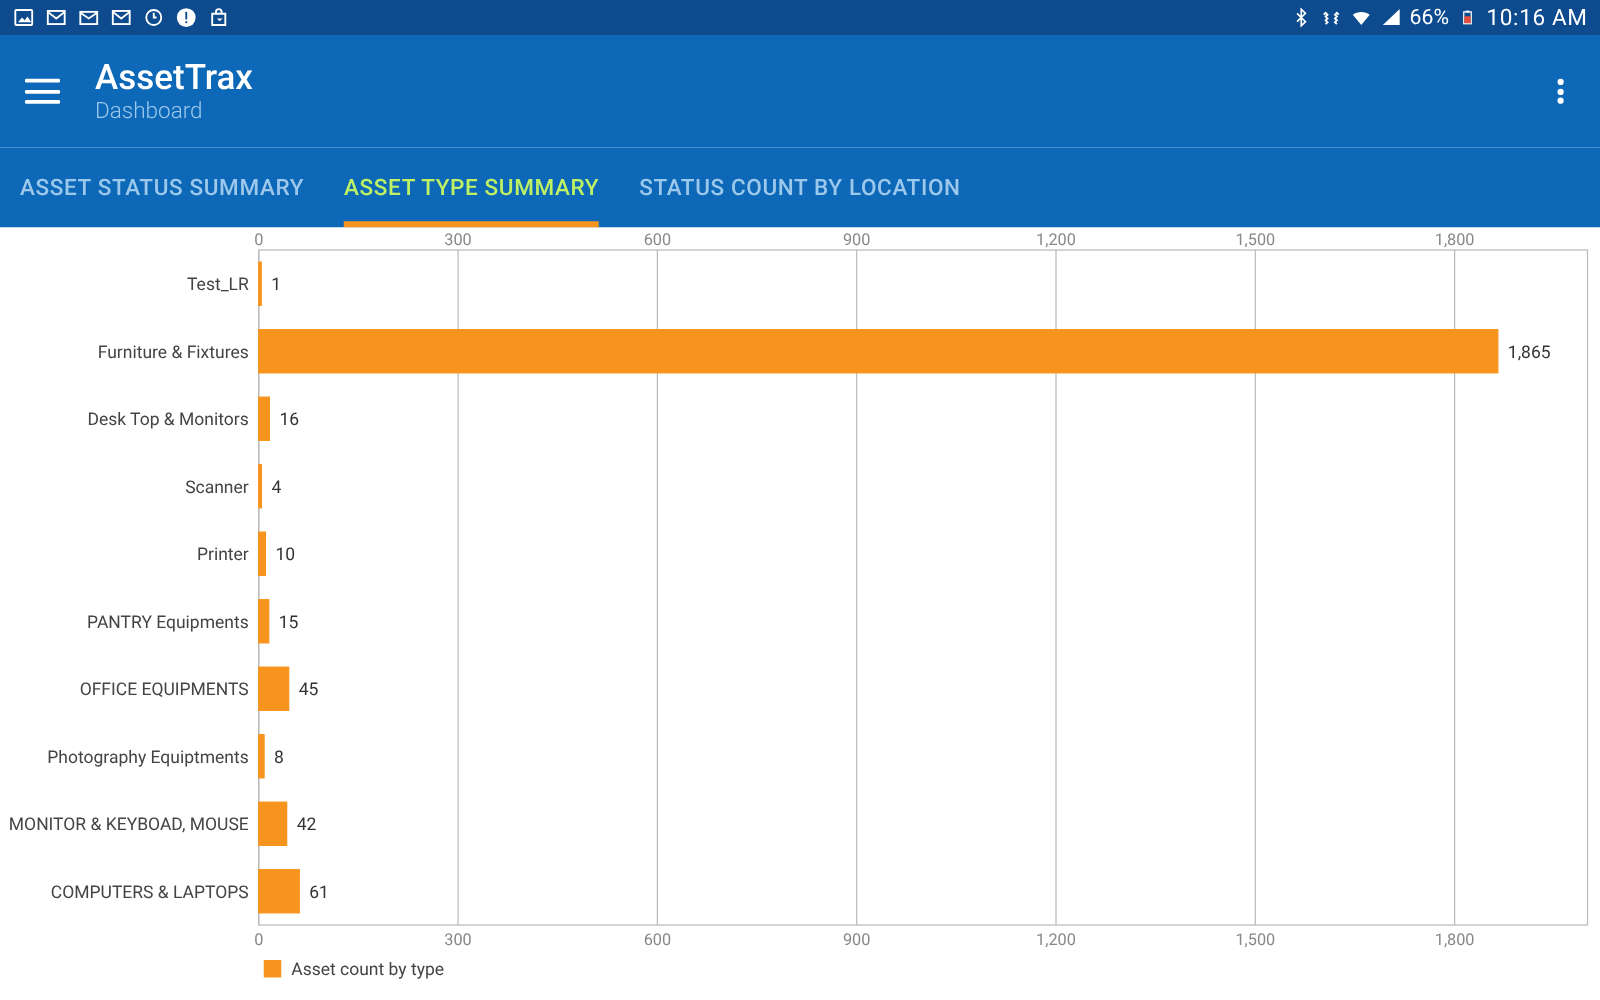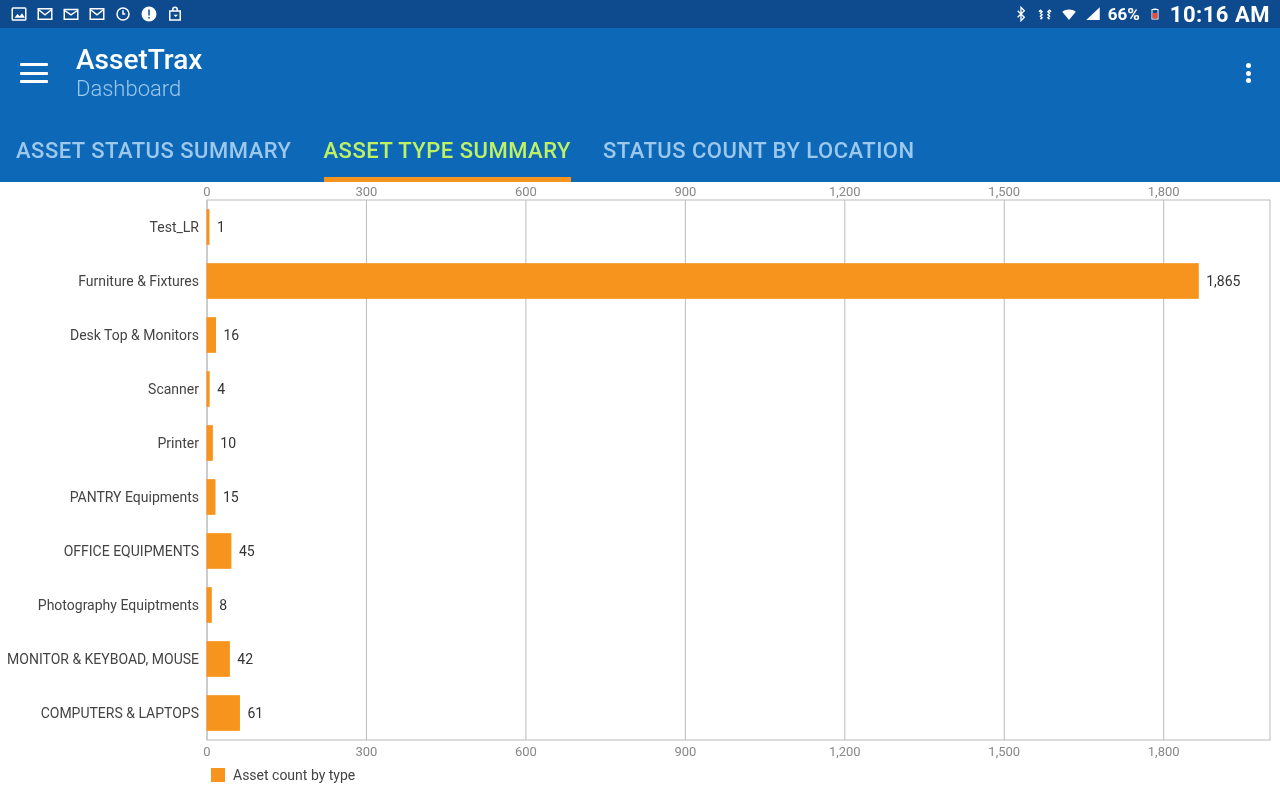--- a/index.html
+++ b/index.html
@@ -1,37 +1,37 @@
 <!DOCTYPE html>
 <html><head>
 <meta charset="utf-8">
 <style>
   * { box-sizing: border-box; }
   html, body { margin:0; padding:0; width:1280px; height:800px; font-family: Roboto, "Segoe UI", Arial, sans-serif; background:#fff; overflow:hidden; }
   
   
   .status-bar { height:28px; background:#0d4b8e; color:#fff; display:flex; align-items:center; justify-content:space-between; padding:0 10px; font-size:16px; }
   .status-left { display:flex; gap:8px; align-items:center; }
-  .status-right { display:flex; gap:6px; align-items:center; font-weight:700; }
+  .status-right { display:flex; gap:6px; align-items:center; font-weight:400; }
   .sicon { width:18px; height:18px; display:inline-flex; align-items:center; justify-content:center; }
-  .status-time { font-size:22px; letter-spacing:0.5px; }
+  .status-time { font-size:18px; letter-spacing:0.5px; }
   
   
   .app-bar { height:90px; background:#0d68b7; color:#fff; display:flex; align-items:center; padding:0 20px; }
   .hamburger { width:28px; height:20px; display:flex; flex-direction:column; justify-content:space-between; margin-right:28px; cursor:pointer; }
   .hamburger span { height:3px; background:#fff; border-radius:1px; }
   .titles { flex:1; }
   .app-title { font-size:28px; font-weight:500; line-height:1.1; }
-  .app-subtitle { font-size:22px; color:#9cc8ec; font-weight:300; }
+  .app-subtitle { font-size:18px; color:#9cc8ec; font-weight:300; }
   .kebab { width:24px; height:24px; display:flex; flex-direction:column; justify-content:space-between; align-items:center; padding:2px 0; cursor:pointer; }
   .kebab span { width:5px; height:5px; border-radius:50%; background:#fff; }
   
   
   .tabs { height:64px; background:#0d68b7; display:flex; align-items:center; padding:0 16px; gap:32px; }
-  .tab { color:#9cc8ec; font-size:22px; font-weight:500; letter-spacing:0.5px; height:100%; display:flex; align-items:center; cursor:pointer; position:relative; }
+  .tab { color:#9cc8ec; font-size:18px; font-weight:500; letter-spacing:0.5px; height:100%; display:flex; align-items:center; cursor:pointer; position:relative; }
   .tab.active { color:#bef264; }
   .tab.active::after { content:""; position:absolute; left:0; right:0; bottom:0; height:5px; background:#f7941e; }
   
   
   .chart-wrap { width:1280px; height:618px; position:relative; background:#fff; }
   svg.chart { position:absolute; top:0; left:0; }
   .axis-tick { font-size:13px; fill:#888; text-anchor:middle; }
   .cat-label { font-size:14px; fill:#444; text-anchor:end; }
   .val-label { font-size:14px; fill:#333; text-anchor:start; }
   .legend-box { fill:#f7941e; }

